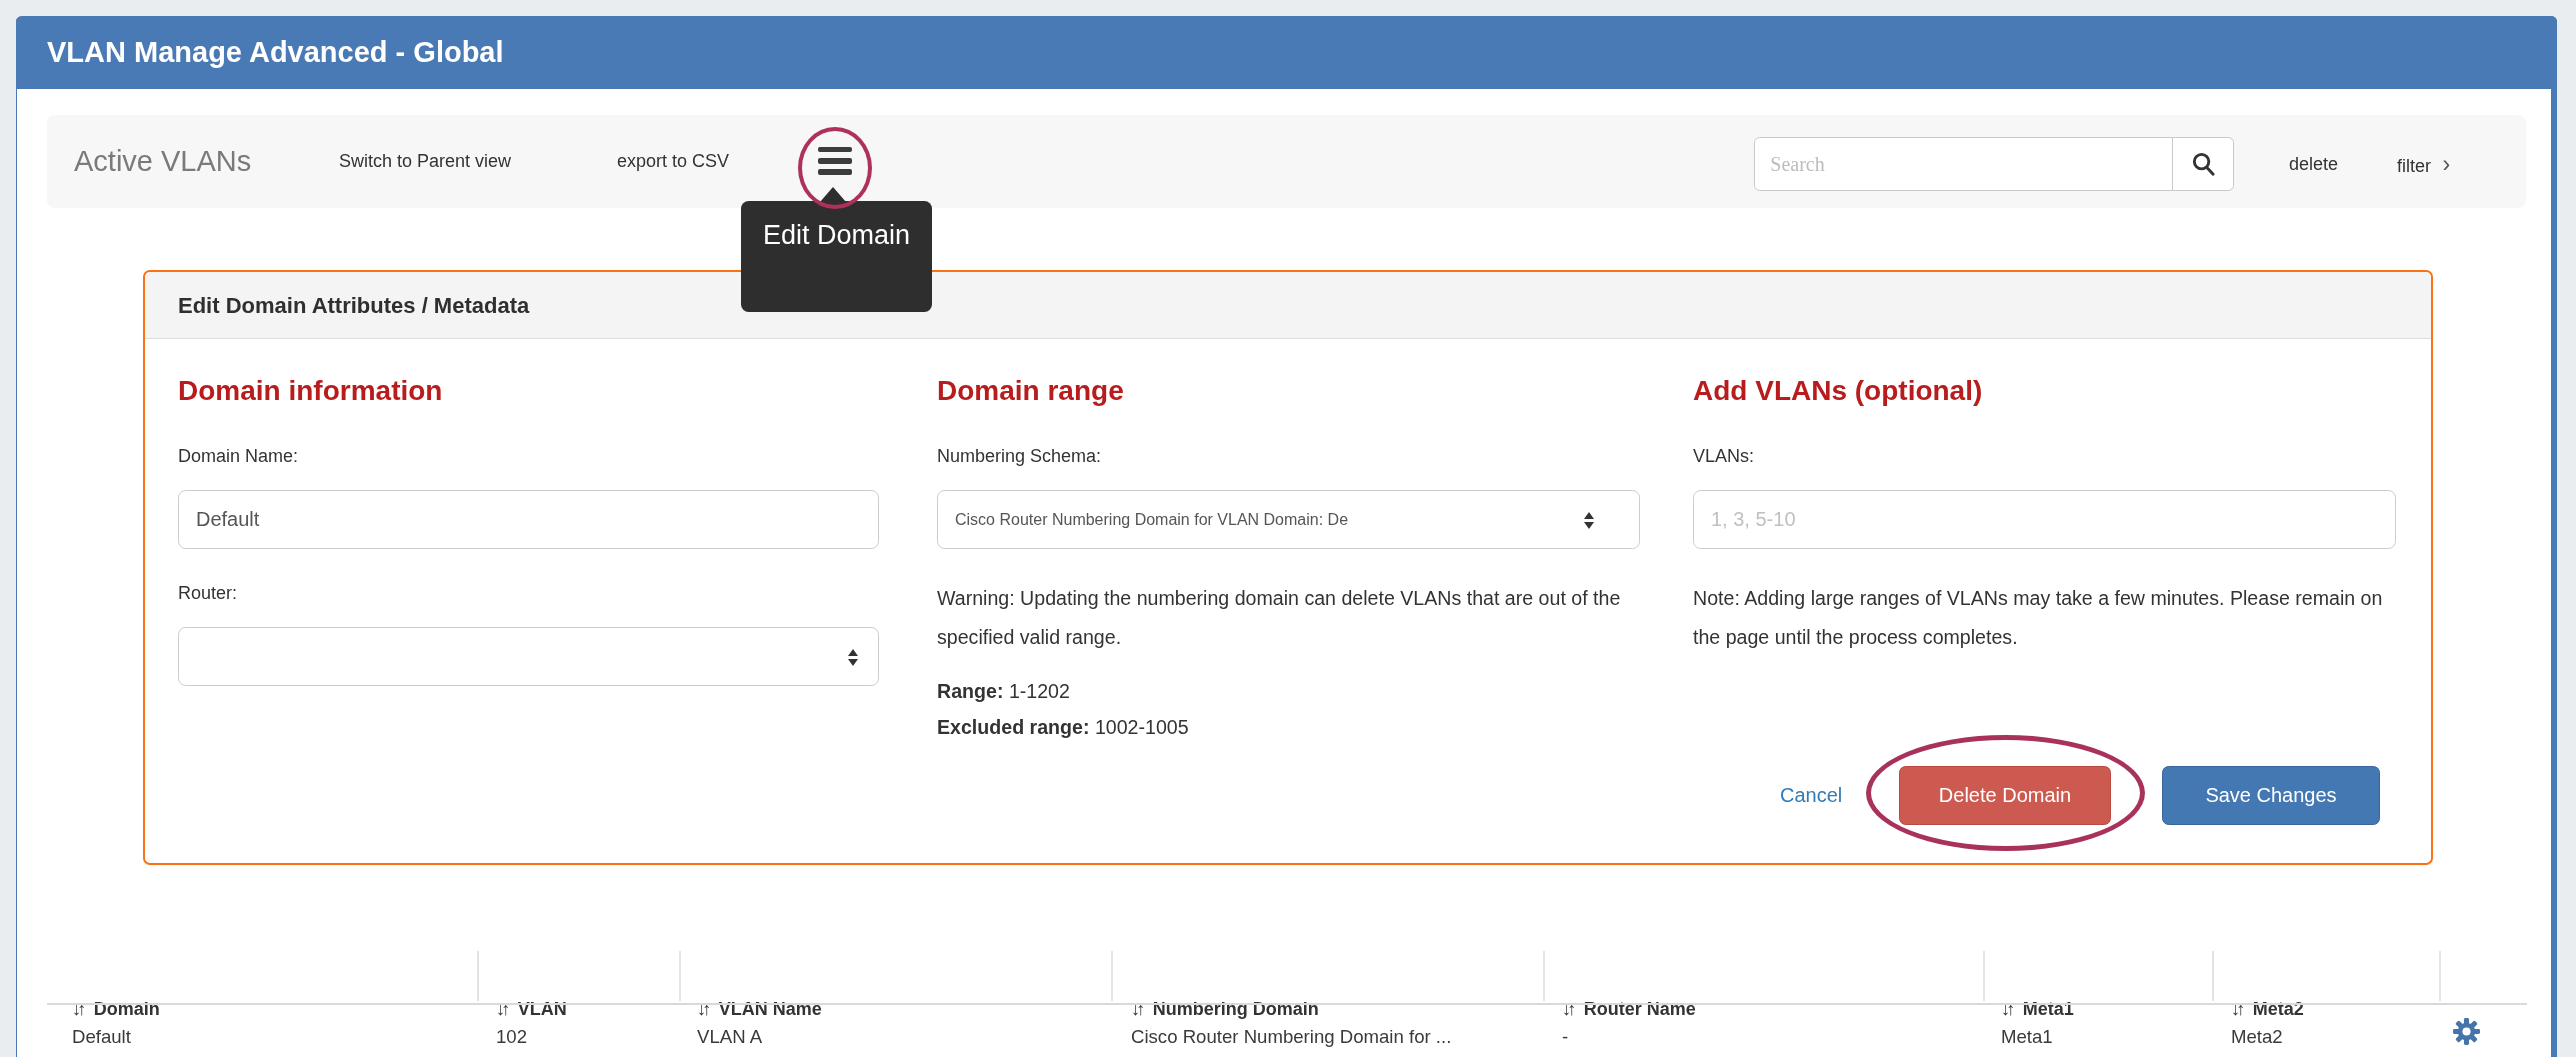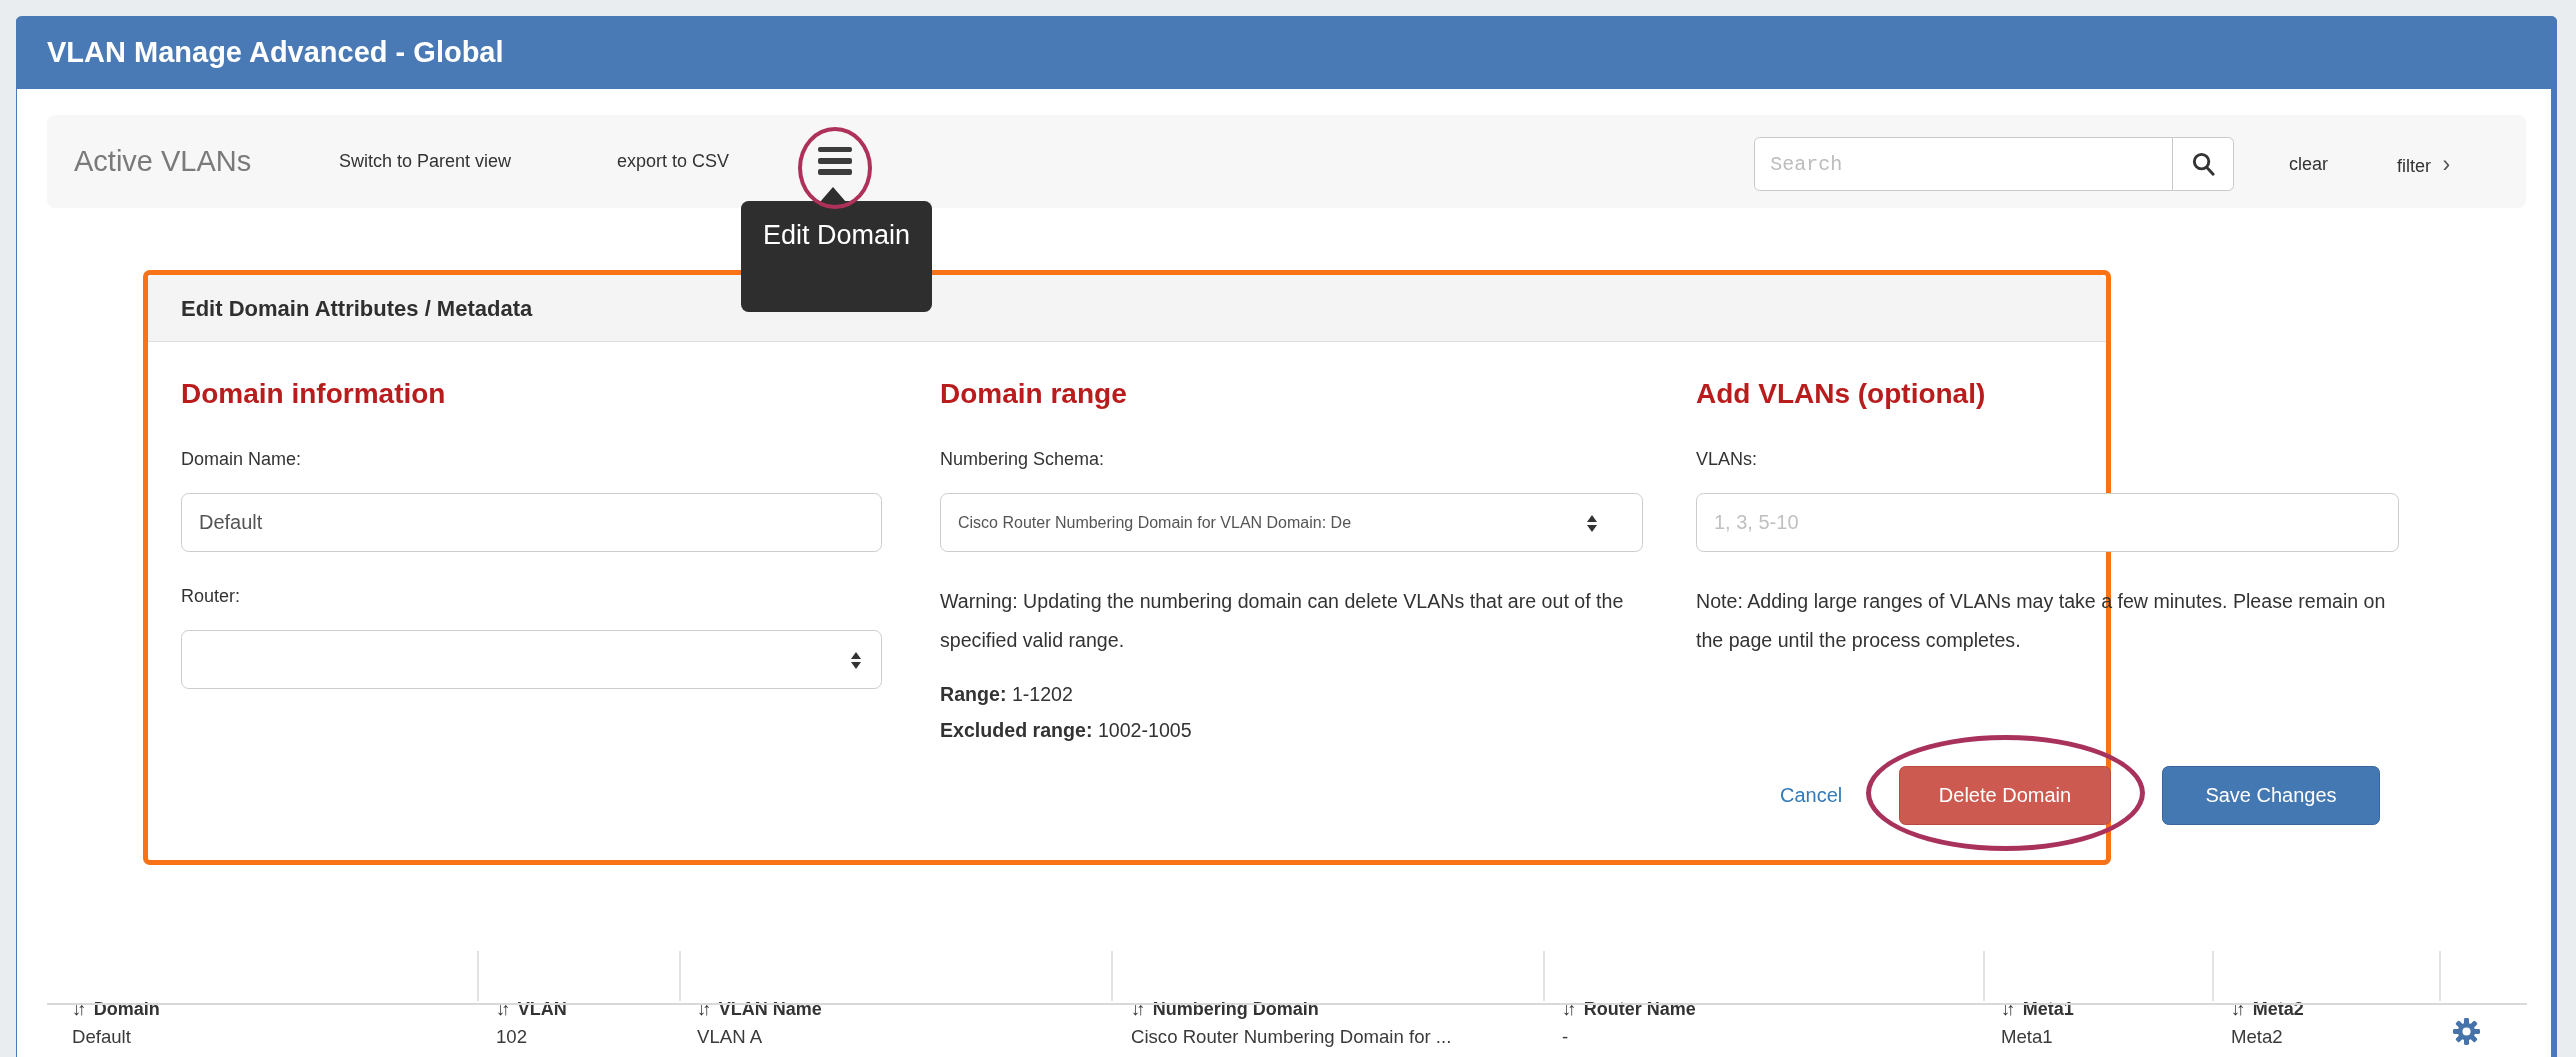--- a/index.html
+++ b/index.html
@@ -59,35 +59,35 @@
     width:0; height:0;
     border-left:13.4px solid transparent; border-right:13.4px solid transparent;
     border-bottom:15.3px solid #2e2e2e;
   }
 
   
   .search-input {
     position:absolute; left:1754px; top:137px; width:420px; height:54px;
     border:1px solid #c9c9c9; border-radius:5.7px 0 0 5.7px; background:#fff;
     font-size:20px; color:#b91c1c; padding:0 15.3px; outline:none;
-    font-family:Liberation Mono, monospace;
+    font-family:Liberation Serif, serif;
   }
   .search-input::placeholder { color:#bcbcbc; }
   .search-btn {
     position:absolute; left:2172px; top:137px; width:62px; height:54px;
     border:1px solid #c9c9c9; border-radius:0 5.7px 5.7px 0; background:#fff;
     display:flex; align-items:center; justify-content:center; cursor:pointer;
   }
   .mini-link { position:absolute; top:137px; height:54px; line-height:54px; font-size:18px; color:#333; cursor:pointer; }
   .chev { color:#555; font-size:23px; margin-left:11.4px; }
 
   
   .panel {
-    position:absolute; left:143px; top:270px; width:1968px; height:595px;
-    background:#fff; border:5px solid #f97316; border-radius:6.7px;
+    position:absolute; left:143px; top:270px; width:2290px; height:595px;
+    background:#fff; border:2px solid #f97316; border-radius:6.7px;
   }
   .panel-header {
     position:absolute; left:0; top:0; width:100%; height:67px;
     background:#f4f4f5; border-bottom:1px solid #dddddd; border-radius:6.7px 6.7px 0 0;
   }
   .panel-title { position:absolute; left:33px; top:0; height:67px; line-height:67px; font-size:22px; font-weight:bold; color:#2f2f2f; }
 
   .col { position:absolute; top:0; height:100%; }
   .col1 { left:33px;   width:701px; }
   .col2 { left:792px;  width:703px; }
@@ -155,21 +155,21 @@
 <div class="tooltip-caret"></div>
 <div class="tooltip">Edit Domain</div>
 
 <input class="search-input" type="text" placeholder="Search" style="">
 <div class="search-btn">
   <svg width="27" height="27" viewBox="0 0 28 28">
     <circle cx="12" cy="11" r="7.5" fill="none" stroke="#333" stroke-width="3"></circle>
     <line x1="17.5" y1="17" x2="24" y2="24" stroke="#333" stroke-width="3" stroke-linecap="round"></line>
   </svg>
 </div>
-<div class="mini-link" style="left:2289px">clear</div>
+<div class="mini-link" style="left:2289px">delete</div>
 <div class="mini-link" style="left:2397px">
   <span>filter</span><span class="chev">›</span>
 </div>
 
 <div class="panel">
   <div class="panel-header"></div>
   <div class="panel-title">Edit Domain Attributes / Metadata</div>
 
   <div class="col col1">
     <div class="sec-heading">Domain information</div>

